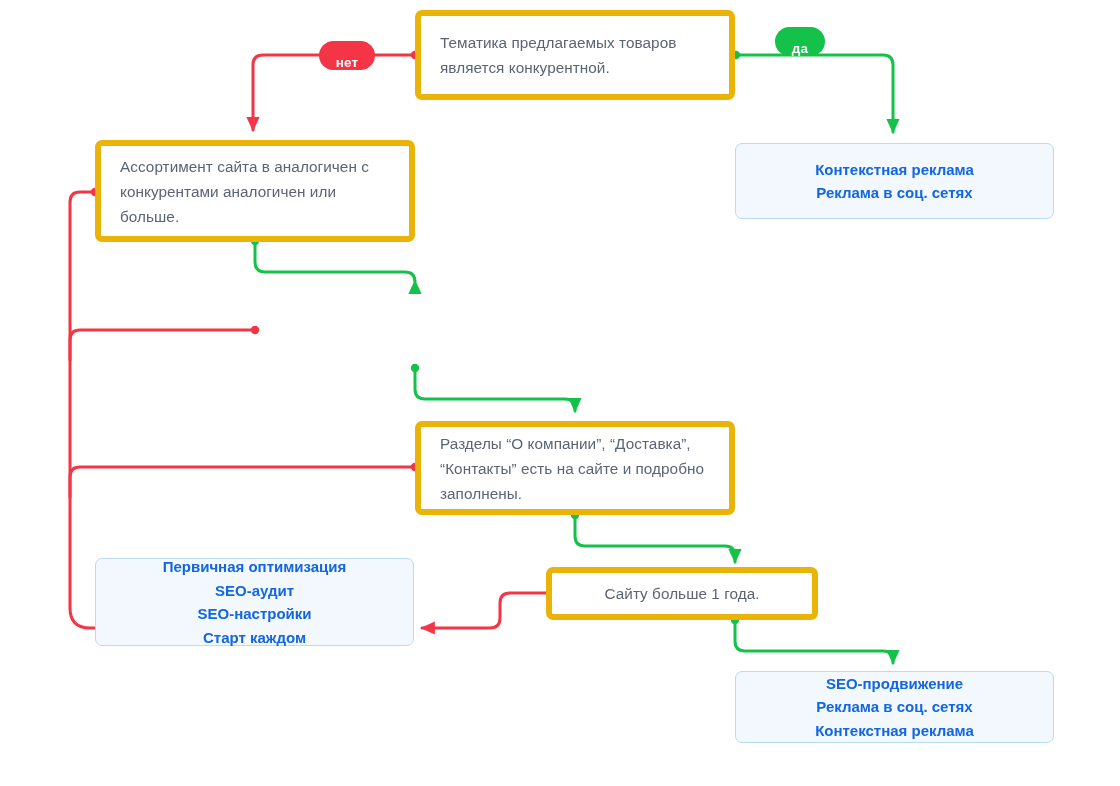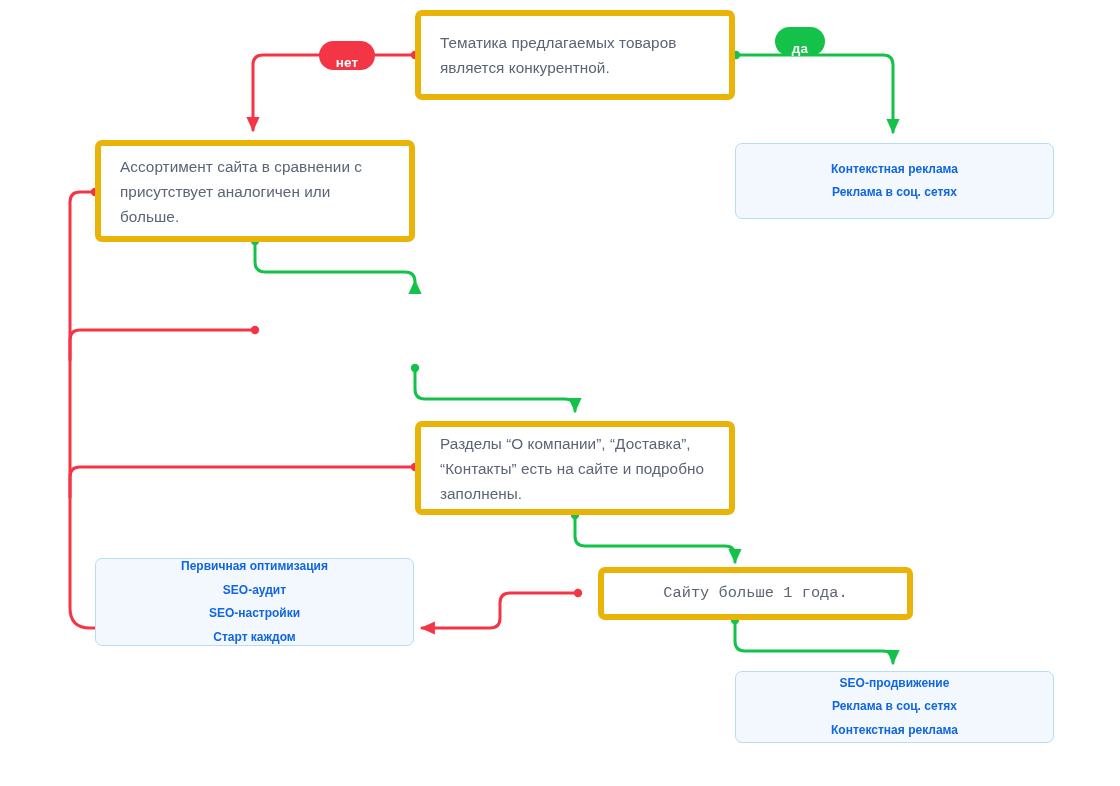--- a/index.html
+++ b/index.html
@@ -48,21 +48,21 @@
     text-align: center;
   }
   .node.result {
     background: #f2f8fd;
     border: 1px solid #b7dcf4;
     justify-content: center;
     padding: 0 14px;
   }
   .node.result .txt {
     color: #1266e0;
-    font-size: 12px;
+    font-size: 15px;
     font-weight: bold;
     line-height: 23.5px;
     text-align: center;
     width: 100%;
   }
   .pill {
     position: absolute;
     box-sizing: border-box;
     border-radius: 999px;
     display: flex;
@@ -144,29 +144,29 @@
       </g>
 
     </g>
   </svg>
 
   <div class="node question" style="left:415px; top:10px; width:320px; height:90px;">
     <span class="txt">Тематика предлагаемых товаров является конкурентной.</span>
   </div>
 
   <div class="node question" style="left:95px; top:140px; width:320px; height:102px;">
-    <span class="txt">Ассортимент сайта в сравнении с присутствует аналогичен или больше.</span>
+    <span class="txt">Ассортимент сайта в аналогичен с конкурентами аналогичен или больше.</span>
   </div>
 
 
   <div class="node question" style="left:415px; top:421px; width:320px; height:94px;">
     <span class="txt">Разделы “О компании”, “Доставка”, “Контакты” есть на сайте и подробно заполнены.</span>
   </div>
 
-  <div class="node question center" style="left:598px; top:567px; width:315px; height:53px;font-family:Liberation Mono, monospace;">
+  <div class="node question center" style="left:546px; top:567px; width:272px; height:53px;">
     <span class="txt">Сайту больше 1 года.</span>
   </div>
 
   <div class="node result" style="left:735px; top:143px; width:319px; height:76px;">
     <span class="txt">
       <span>Контекстная реклама</span><br>
       <span>Реклама в соц. сетях</span>
     </span>
   </div>
 

